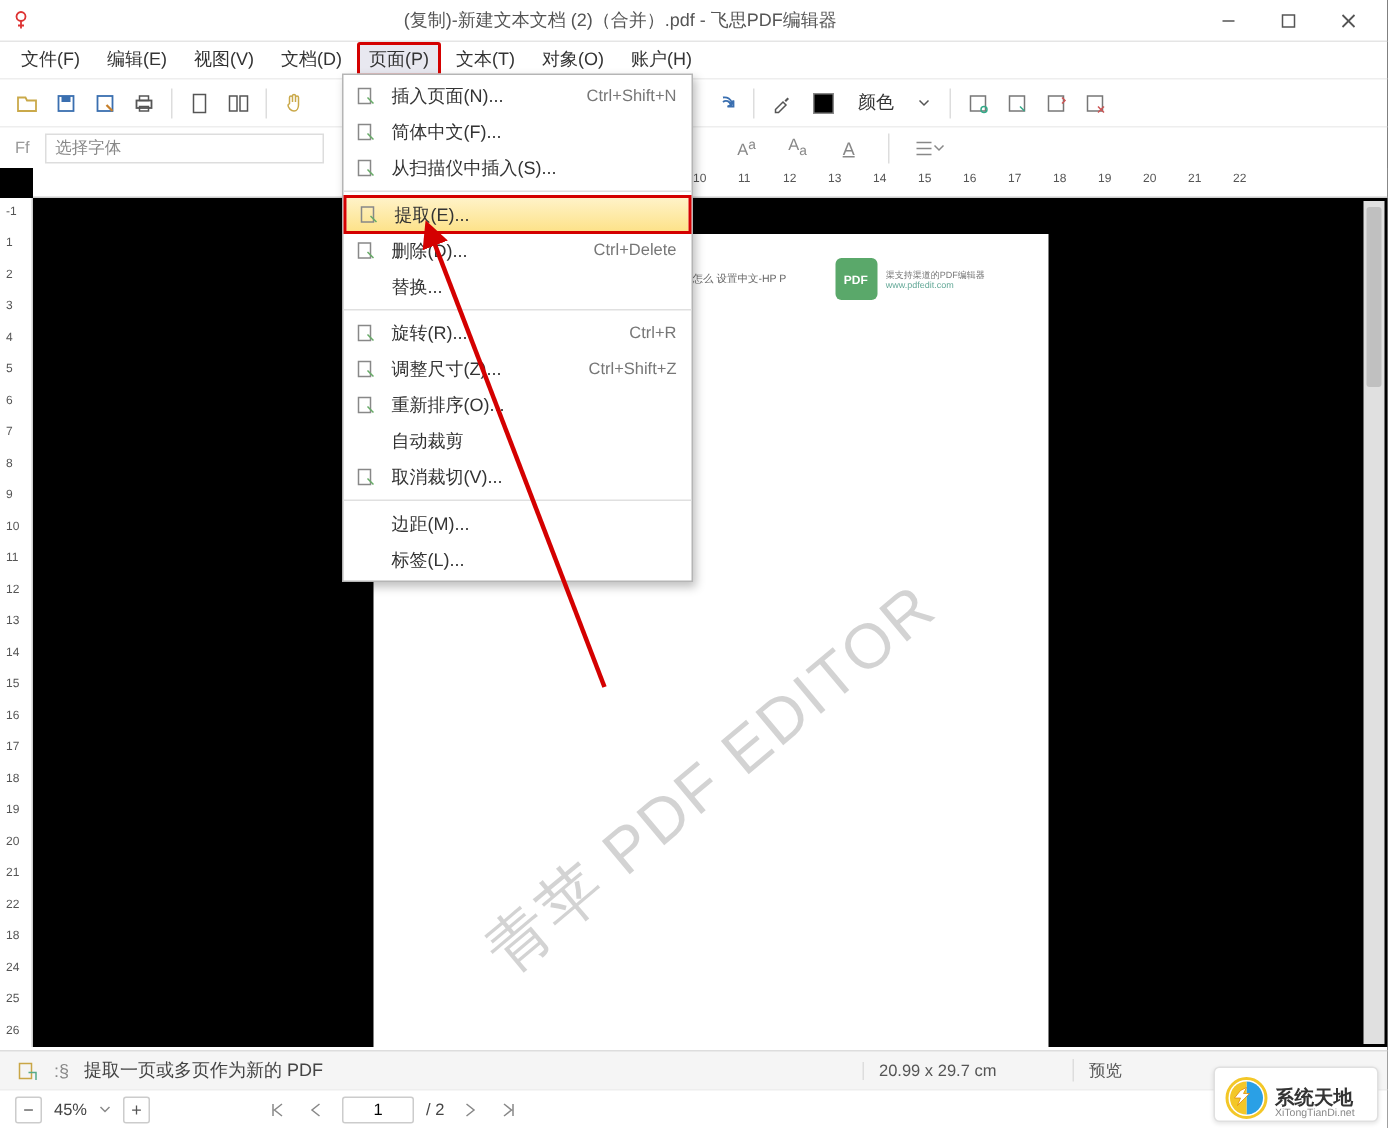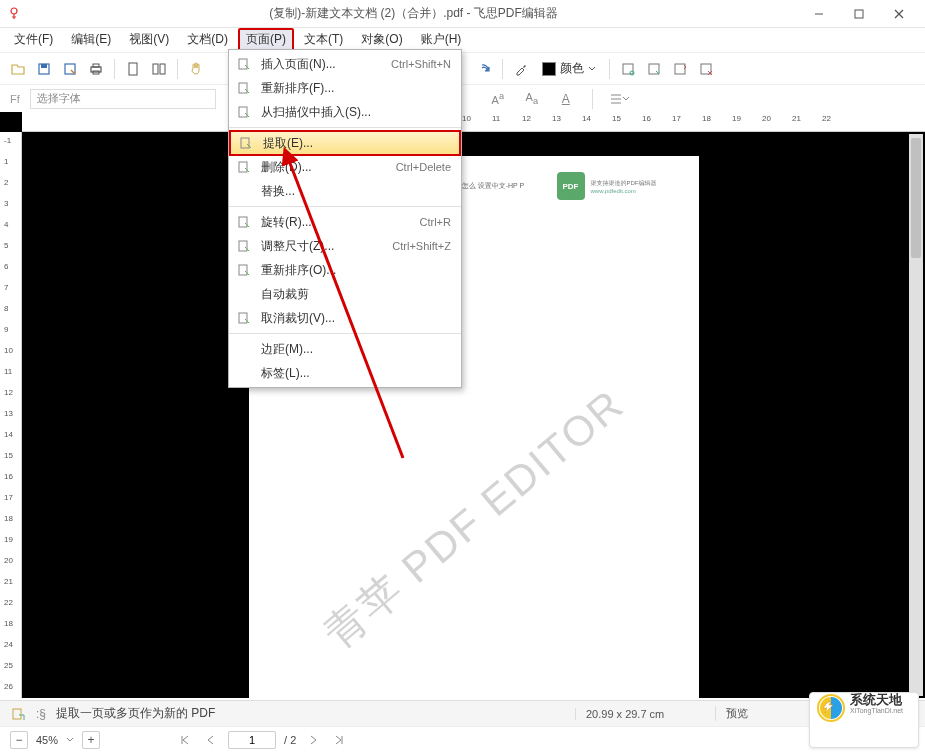--- a/index.html
+++ b/index.html
@@ -11,21 +11,21 @@
   .winbtns { display: flex; gap: 0; }
   .winbtn { width: 40px; height: 28px; display: flex; align-items: center; justify-content: center; color: #666; }
 
   .menubar { height: 24px; display: flex; align-items: flex-start; padding: 0 6px; gap: 2px; }
   .menubar .mitem { padding: 3px 8px; border-radius: 2px; }
   .menubar .mitem.active { border: 2px solid #d40000; background: #e8e8f0; padding: 1px 6px; }
 
   .toolbar { height: 32px; display: flex; align-items: center; padding: 0 6px; gap: 2px; border-top:1px solid #eee;}
   .tbtn { width: 24px; height: 24px; display: flex; align-items: center; justify-content: center; border: 1px solid transparent; border-radius: 2px; }
   .tsep { width: 1px; height: 20px; background: #ddd; margin: 0 4px; }
-  .chip { display:flex;align-items:center; height:24px; padding:0 6px; border:1px solid transparent; border-radius:2px; gap:4px;}
+  .chip { display:flex;align-items:center; height:24px; padding:0 6px; border:1px solid transparent; border-radius:2px; gap:16px;}
 
   .fontbar { height: 28px; display:flex; align-items:center; padding:0 10px; gap:10px; border-top:1px solid #eee;}
   .fontbar .fsel { width: 186px; height:20px; border:1px solid #ddd; display:flex; align-items:center; padding:0 6px; color:#888; font-size:11px;}
 
   .workspace { position:absolute; top: 112px; bottom: 54px; left:0; right:0; background:#000000; }
   .ruler-h { position:absolute; top:0; left:22px; right:0; height:20px; background:#fff; border-bottom:1px solid #ccc; overflow:hidden;}
   .ruler-v { position:absolute; top:20px; left:0; width:22px; bottom:0; background:#fff; border-right:1px solid #ccc;}
   .ruler-h .ticknum { font-size:8px; color:#555; position:absolute; top:2px; }
   .ruler-v .ticknum { font-size:8px; color:#555; position:absolute; left:4px; }
   .canvas { position:absolute; top:20px; left:22px; right:0; bottom:0; overflow:hidden; display:flex; align-items:flex-start; justify-content:center; padding-top:24px;}
@@ -55,21 +55,21 @@
   .statusbar1 .stxt{ flex:1; font-size:12px; color:#444;}
   .statusbar1 .dims{ width:130px; font-size:11px; color:#555; border-left:1px solid #ddd; padding-left:10px;}
   .statusbar1 .preview{ width:80px; font-size:11px; color:#555; border-left:1px solid #ddd; padding-left:10px;}
 
   .statusbar2{ position:absolute; bottom:0; left:0; right:0; height:26px; background:#fff; border-top:1px solid #eee; display:flex; align-items:center; padding:0 10px; gap:8px;}
   .statusbar2 .zbtn{ width:18px;height:18px;border:1px solid #ccc;border-radius:2px;display:flex;align-items:center;justify-content:center;font-size:12px;color:#555;}
   .statusbar2 .zoom{ font-size:11px; color:#444;}
   .statusbar2 .pginp{ width:48px;height:18px;border:1px solid #ccc;border-radius:2px;text-align:center;font-size:11px;}
   .statusbar2 .navbtn{ width:18px;height:18px;display:flex;align-items:center;justify-content:center;color:#555;}
 
-  .brand { position:absolute; right:6px; bottom:4px; width:110px; height:56px; background:#fff; border:1px solid #e0e0e0; border-radius:4px; display:flex; align-items:flex-start; gap:4px; padding:0 6px; z-index:80; box-shadow:0 1px 3px rgba(0,0,0,.1);}
+  .brand { position:absolute; right:6px; bottom:4px; width:110px; height:37px; background:#fff; border:1px solid #e0e0e0; border-radius:4px; display:flex; align-items:flex-end; gap:4px; padding:0 6px; z-index:80; box-shadow:0 1px 3px rgba(0,0,0,.1);}
   .brand .btxt{ display:flex; flex-direction:column; line-height:1.1;}
   .brand .btxt .b1{ font-size:13px; font-weight:bold; color:#333;}
   .brand .btxt .b2{ font-size:7px; color:#888;}
 </style>
 </head>
 <body>
 
 <div class="titlebar">
   <div class="tt-icon">
     <svg width="14" height="14" viewBox="0 0 14 14">
@@ -326,21 +326,21 @@
       <div class="dtxt">插入页面(N)...</div>
       <div class="dsc">Ctrl+Shift+N</div>
     </div>
     <div class="drow">
       <div class="dicon">
         <svg width="14" height="14">
           <rect x="2" y="2" width="8" height="10" fill="none" stroke="#888"></rect>
           <path d="M8 8l4 4" stroke="#6a6"></path>
         </svg>
       </div>
-      <div class="dtxt">重新排序(F)...</div>
+      <div class="dtxt">简体中文(F)...</div>
       <div class="dsc"></div>
     </div>
     <div class="drow">
       <div class="dicon">
         <svg width="14" height="14">
           <rect x="2" y="2" width="8" height="10" fill="none" stroke="#888"></rect>
           <path d="M8 8l4 4" stroke="#6a6"></path>
         </svg>
       </div>
       <div class="dtxt">从扫描仪中插入(S)...</div>

